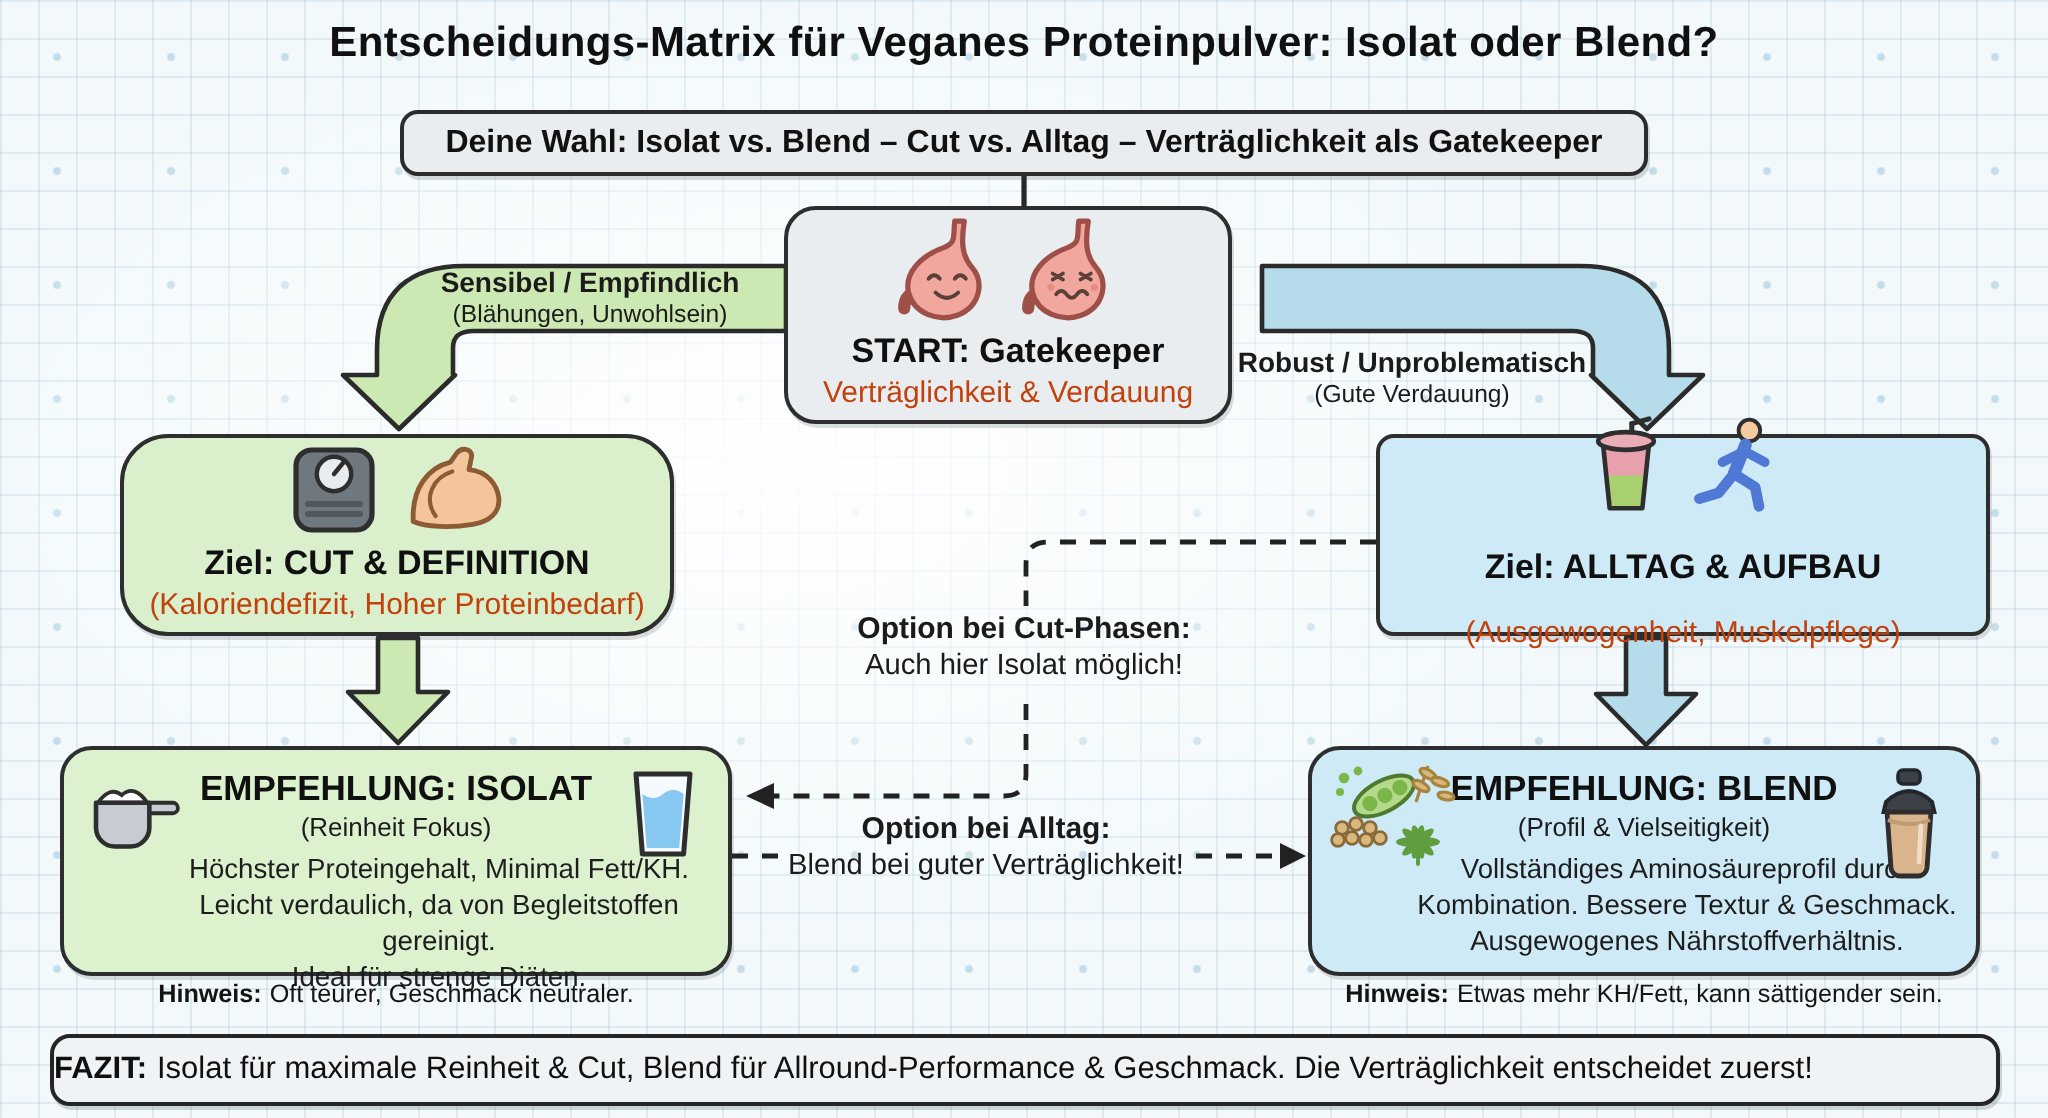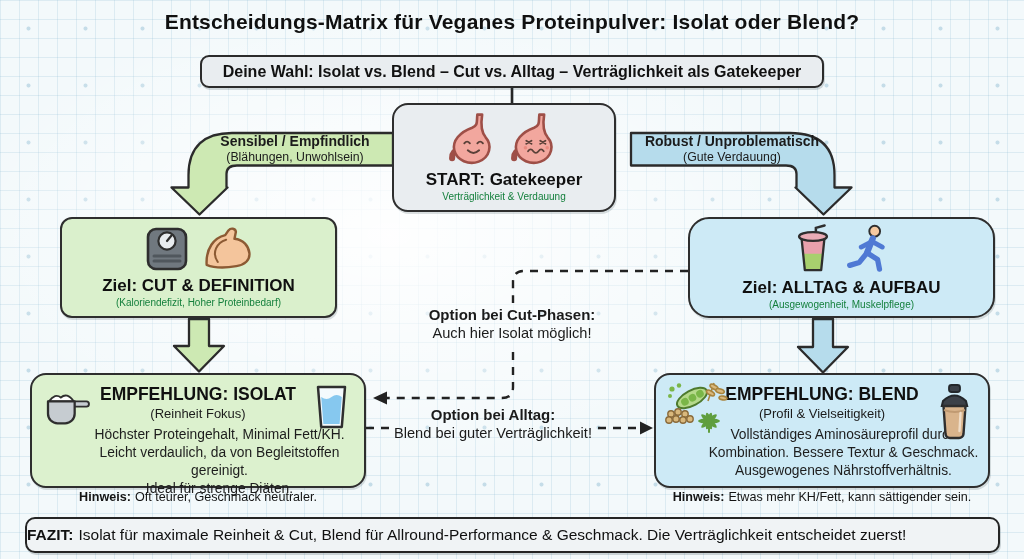--- a/index.html
+++ b/index.html
@@ -25,28 +25,28 @@
     box-shadow:1px 2px 0 rgba(40,60,70,.18);
   }
   .node{
     box-sizing:border-box;border:2.4px solid #2e2e2e;border-radius:14px;
     display:flex;flex-direction:column;align-items:center;justify-content:center;
     text-align:center;box-shadow:1px 2px 0 rgba(40,60,70,.16);
   }
   .start-node{left:392px;top:103px;width:224px;height:109px;background:#e9edf0;border-radius:16px;}
   .icon-row{display:flex;align-items:flex-end;gap:12px;margin-bottom:4px;}
   .node-title{font-size:17px;font-weight:bold;color:#101010;line-height:1.2;}
-  .node-sub{font-size:10px;color:#15803d;line-height:1.25;margin-top:1px;}
-  .goal-left{left:60px;top:217px;width:277px;height:101px;background:#daf0cc;border-radius:12px;}
-  .goal-right{left:688px;top:217px;width:307px;height:101px;background:#cdeaf6;border-radius:21px;}
+  .node-sub{font-size:15px;color:#c2410c;line-height:1.25;margin-top:1px;}
+  .goal-left{left:60px;top:217px;width:277px;height:101px;background:#daf0cc;border-radius:24px;}
+  .goal-right{left:688px;top:217px;width:307px;height:101px;background:#cdeaf6;border-radius:9px;gap:12px;}
   .branch-label{top:134px;text-align:center;line-height:1.12;}
   .branch-label .l1{font-size:14px;font-weight:bold;display:block;}
   .branch-label .l2{font-size:12.3px;display:block;margin-top:1px;}
   .bl-left{left:200px;width:190px;}
-  .bl-right{left:640px;width:184px;}
+  .bl-right{left:614px;width:184px;margin-top:40px;}
   .rec{
     box-sizing:border-box;border:2.4px solid #2e2e2e;border-radius:16px;
     text-align:center;box-shadow:1px 2px 0 rgba(40,60,70,.16);padding-top:9px;
   }
   .rec-left{left:30px;top:373px;width:336px;height:115px;background:#dcf1ce;}
   .rec-right{left:654px;top:373px;width:336px;height:115px;background:#cdeaf6;}
   .rec-title{font-size:17.5px;font-weight:bold;color:#101010;}
   .rec-sub{font-size:13px;margin-top:1px;}
   .rec-body{font-size:13.8px;line-height:1.3;margin-top:5px;white-space:pre-line;color:#1d1d1d;padding-left:43px;}
   .rec-icon{position:absolute;}

